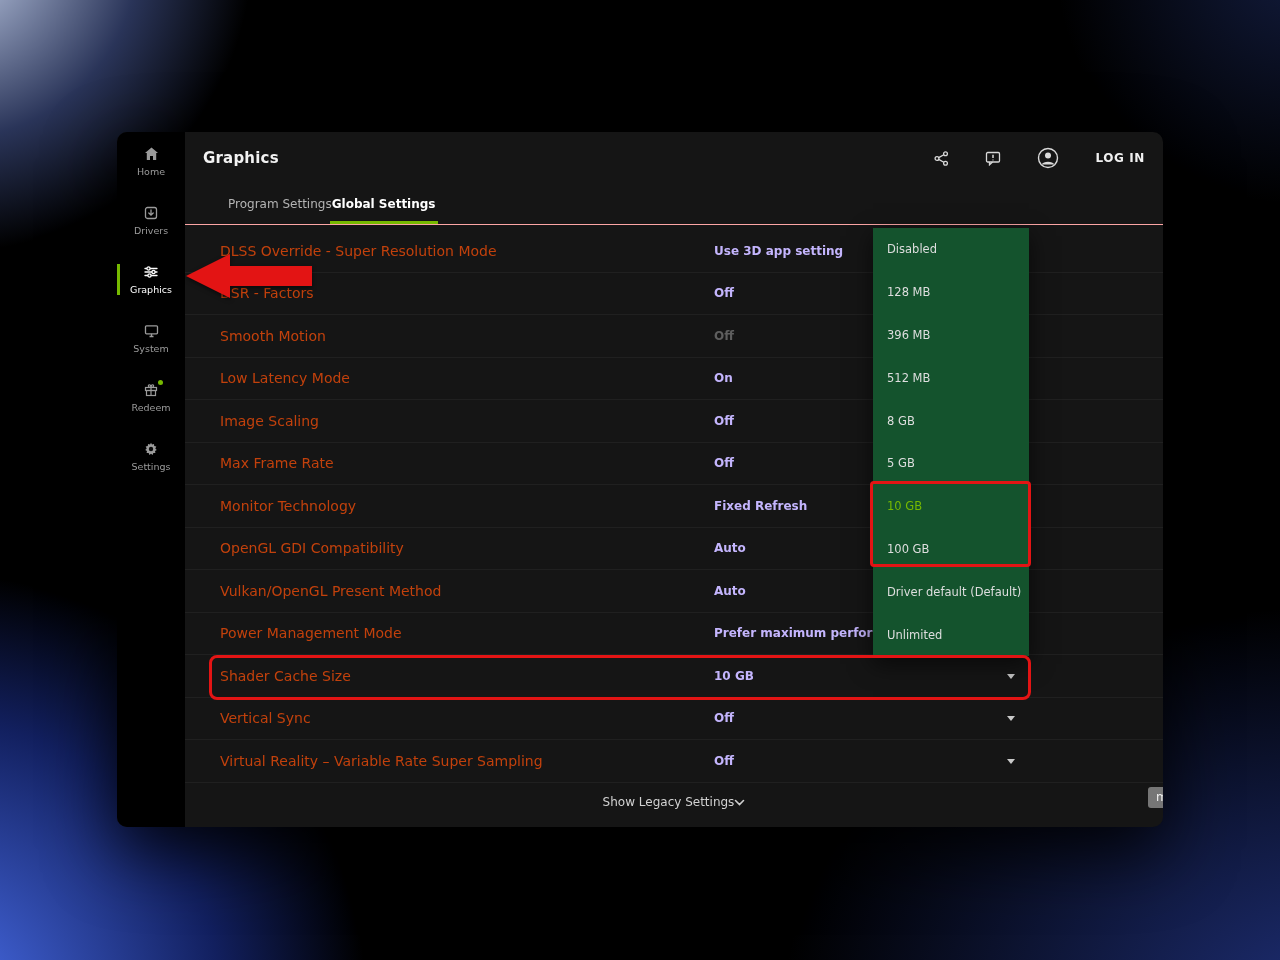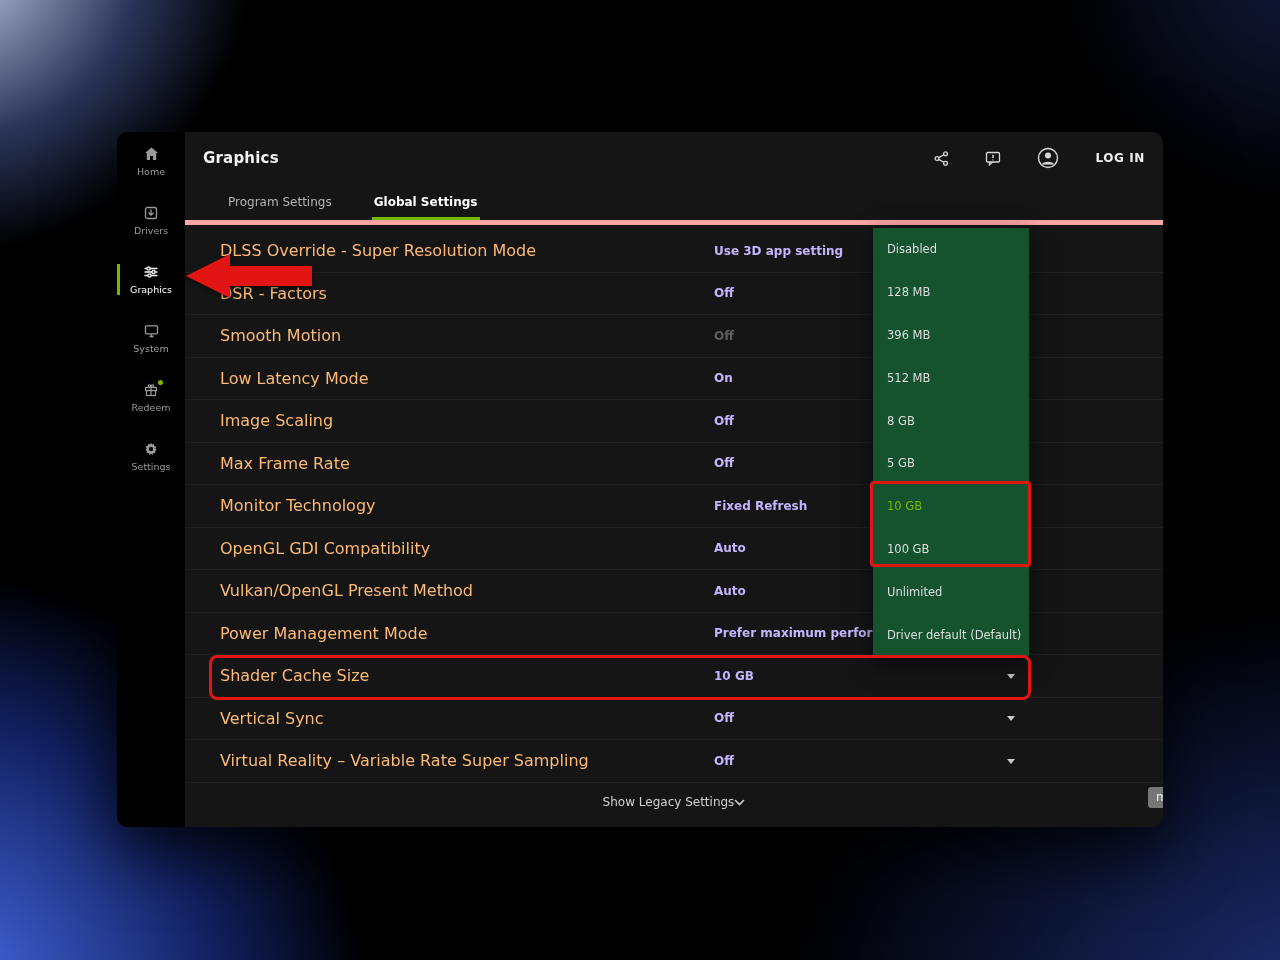--- a/index.html
+++ b/index.html
@@ -37,31 +37,31 @@
 
   
   .main { position:absolute; left:68px; top:0; right:0; bottom:0; }
 
   .topbar { height:52px; display:flex; align-items:center; padding:0 18px; }
   .title { font-size:15px; font-weight:bold; color:#f2f2f2; letter-spacing:0.2px; }
   .top-right { margin-left:auto; display:flex; align-items:center; gap:36px; }
   .top-icon { color:#d8d8d8; cursor:pointer; display:flex; align-items:center; }
   .login { font-size:12px; font-weight:bold; letter-spacing:0.6px; color:#f0f0f0; cursor:pointer; }
 
-  .tabs { display:flex; gap:42px; padding:0 43px; border-bottom:5px solid #fca5a5; height:41px; align-items:flex-end; }
+  .tabs { display:flex; padding:0 43px; border-bottom:1px solid #fca5a5; height:41px; align-items:flex-end; }
   .tab { font-size:12px; color:#b4b4b4; position:relative; height:100%; display:flex; align-items:center; cursor:pointer; }
   .tab.active { color:#ffffff; font-weight:bold; }
   .tab.active::after { content:""; position:absolute; left:-2px; right:-2px; bottom:0; height:3px; background:#76b900; }
 
   .rows { position:absolute; top:98px; left:0; right:0; }
   .row {
     height:42.5px; display:flex; align-items:center; padding:0 35px;
     border-bottom:1px solid rgba(255,255,255,0.05); position:relative; cursor:pointer;
   }
-  .row-label { width:494px; font-size:16px; color:#fdba74; white-space:nowrap; }
+  .row-label { width:494px; font-size:14px; color:#c2410c; white-space:nowrap; }
   .row-value { width:300px; font-size:12px; font-weight:bold; color:#c4b5fd; white-space:nowrap; }
   .row-value.disabled { color:#5e5e5e; }
   .caret {
     position:absolute; left:822px; top:50%; margin-top:-2px;
     width:0; height:0; border-left:4px solid transparent; border-right:4px solid transparent;
     border-top:5px solid #c9c9c9;
   }
 
   .legacy-wrap { position:absolute; top:648px; left:0; right:0; height:44px; display:flex; align-items:center; justify-content:center; }
   .legacy-btn { display:flex; align-items:center; gap:0; color:#d2d2d2; font-size:12px; cursor:pointer; }
@@ -262,22 +262,22 @@
 
   <div class="dropdown">
     <div class="option">Disabled</div>
     <div class="option">128 MB</div>
     <div class="option">396 MB</div>
     <div class="option">512 MB</div>
     <div class="option">8 GB</div>
     <div class="option">5 GB</div>
     <div class="option selected">10 GB</div>
     <div class="option">100 GB</div>
+    <div class="option">Driver default (Default)</div>
     <div class="option">Unlimited</div>
-    <div class="option">Driver default (Default)</div>
   </div>
 
   <div class="hl-dropdown"></div>
   <div class="hl-row"></div>
   <svg class="arrow" width="126" height="48" viewBox="0 0 126 48">
     <polygon points="0,24 44,2 44,14 126,14 126,34 44,34 44,46" fill="#e31414"></polygon>
   </svg>
 
   <div class="watermark">mi</div>
 

